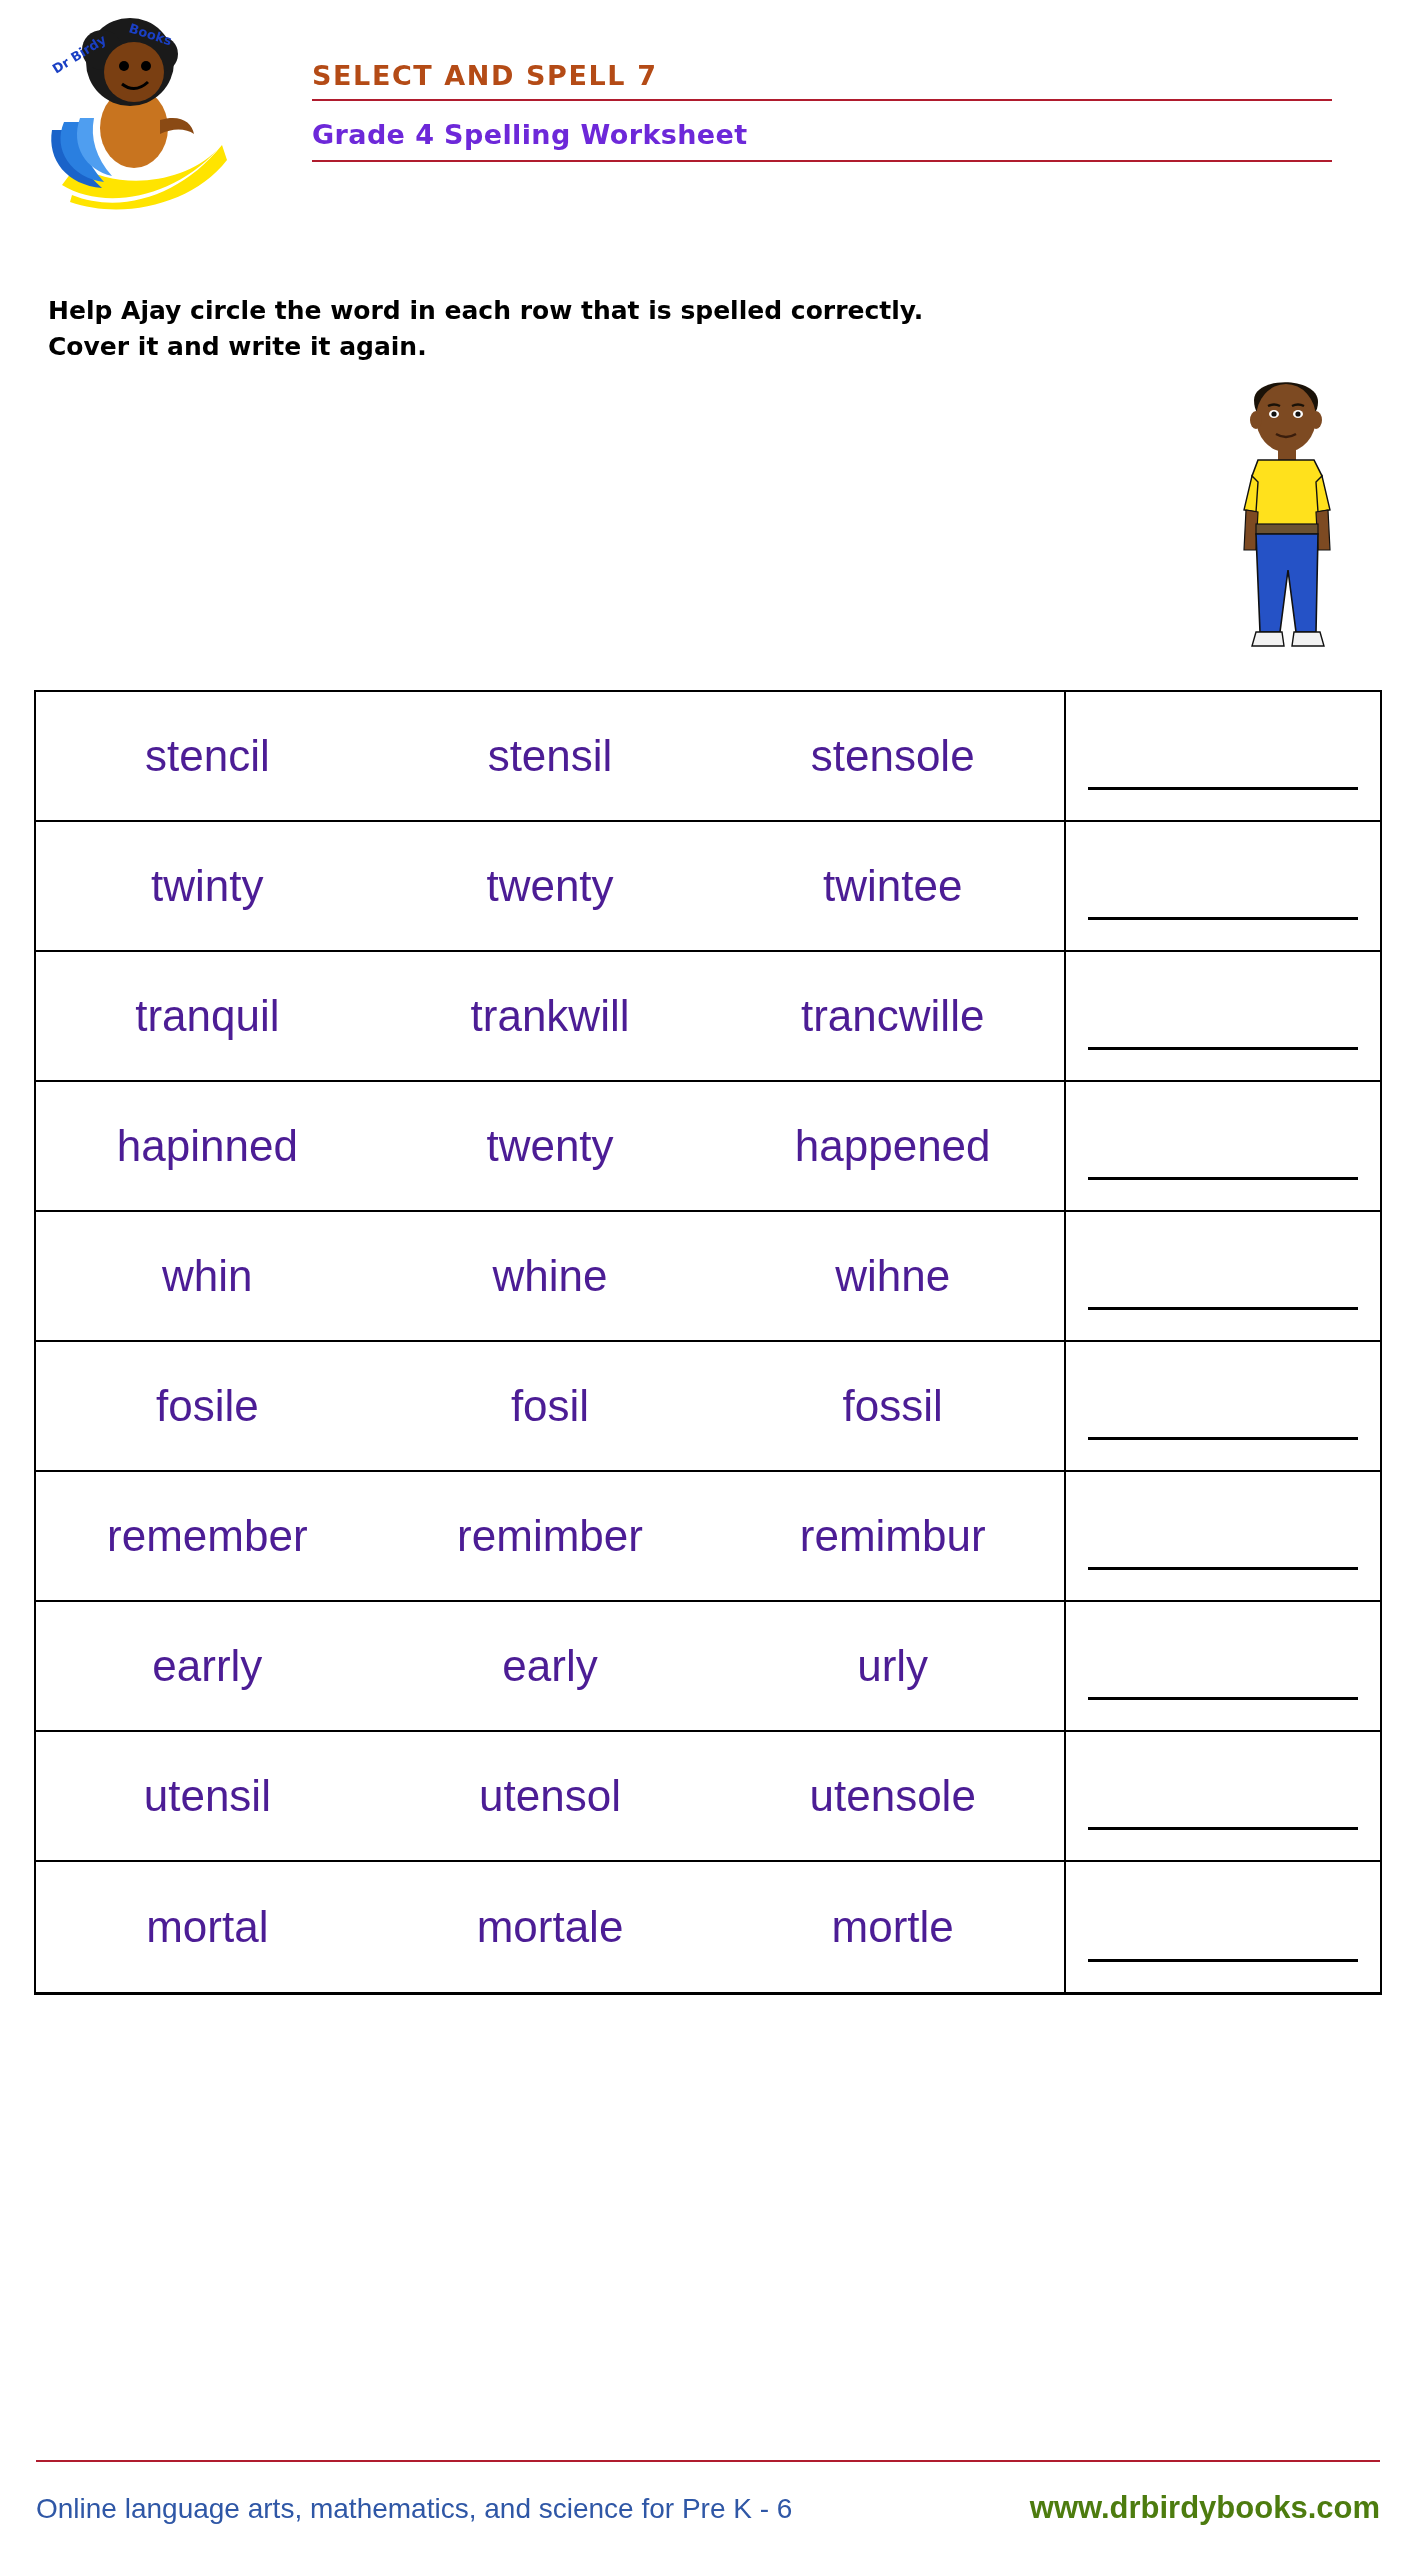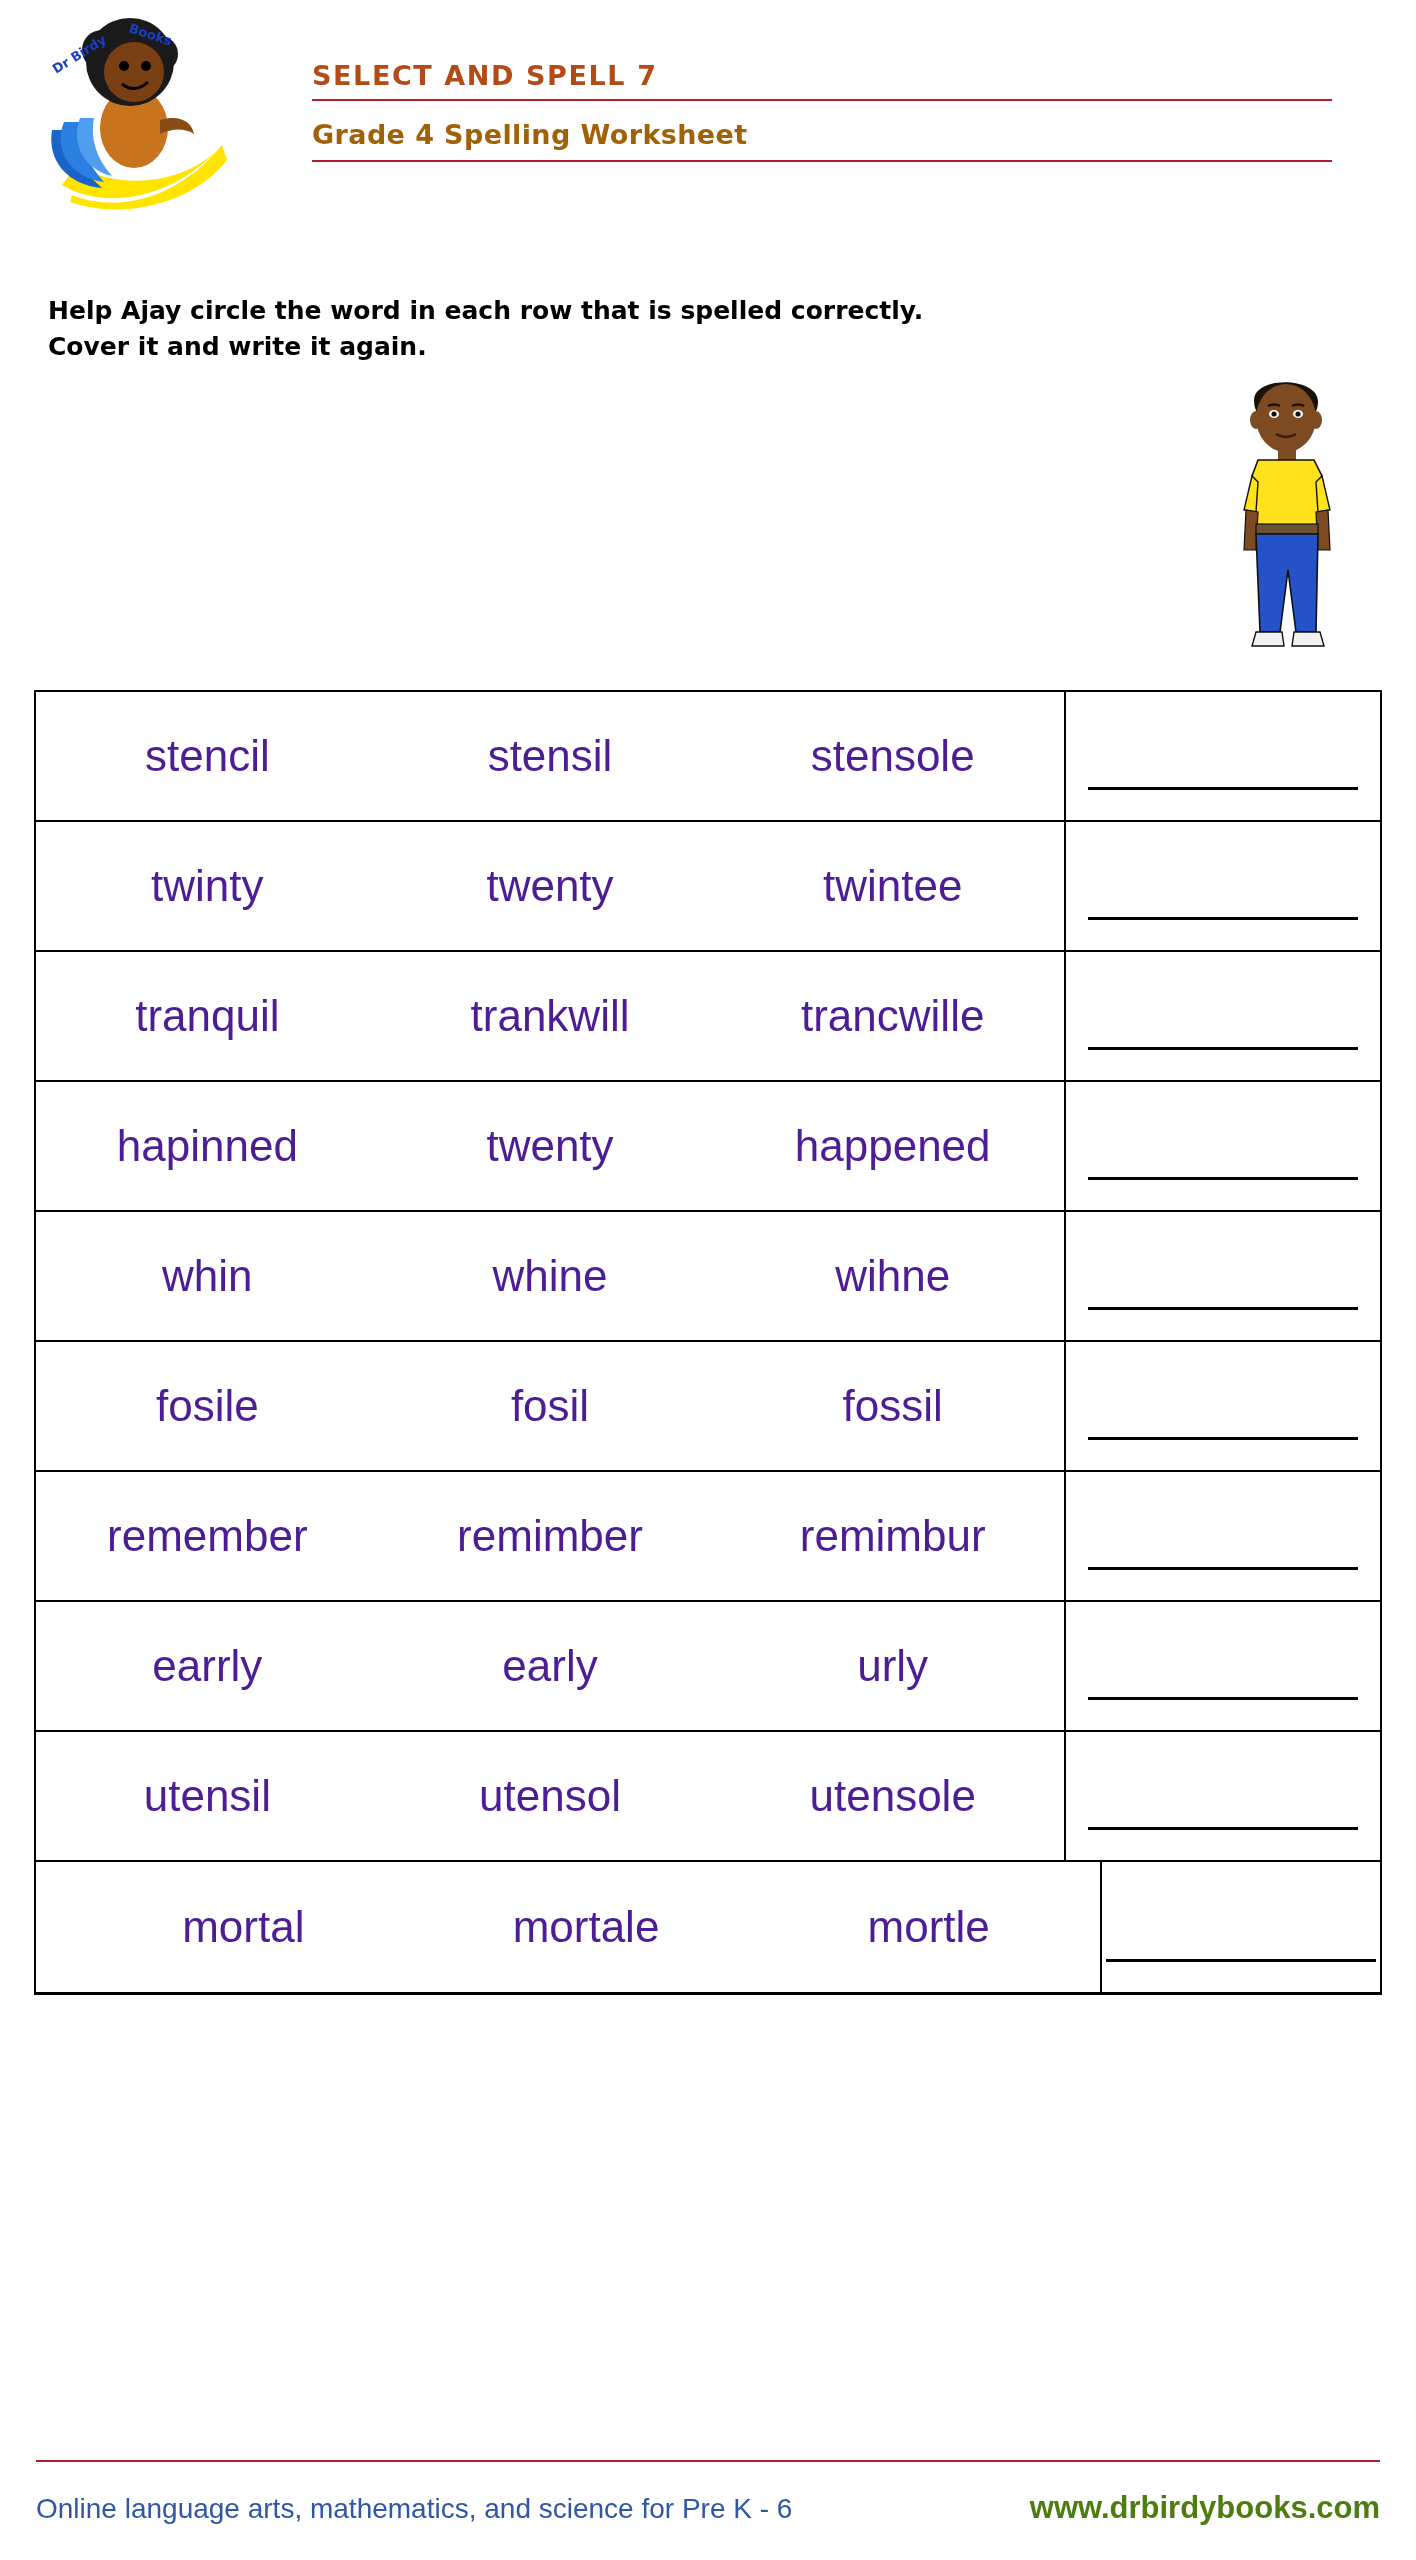--- a/index.html
+++ b/index.html
@@ -48,21 +48,21 @@
   .title-rule {
     margin-top: 8px;
     width: 1020px;
     height: 2px;
     background: #b01c2e;
   }
   .title-sub {
     margin-top: 18px;
     font-size: 27px;
     font-weight: bold;
-    color: #a16207;
+    color: #6d28d9;
     font-family: "DejaVu Sans", sans-serif;
     letter-spacing: 0.4px;
   }
   .sub-rule {
     margin-top: 10px;
     width: 1020px;
     height: 2px;
     background: #b01c2e;
   }
 
@@ -97,21 +97,21 @@
     border: 2px solid #000;
     border-bottom: 3px solid #000;
     box-sizing: border-box;
   }
   .row {
     display: flex;
     height: 130px;
     border-bottom: 2px solid #000;
     box-sizing: border-box;
   }
-  .row:last-child { border-bottom: none; padding-left: 36px; }
+  .row:last-child { border-bottom: none; }
   .words {
     width: 1030px;
     display: flex;
     align-items: center;
     border-right: 2px solid #000;
     box-sizing: border-box;
   }
   .word {
     flex: 1;
     text-align: center;

